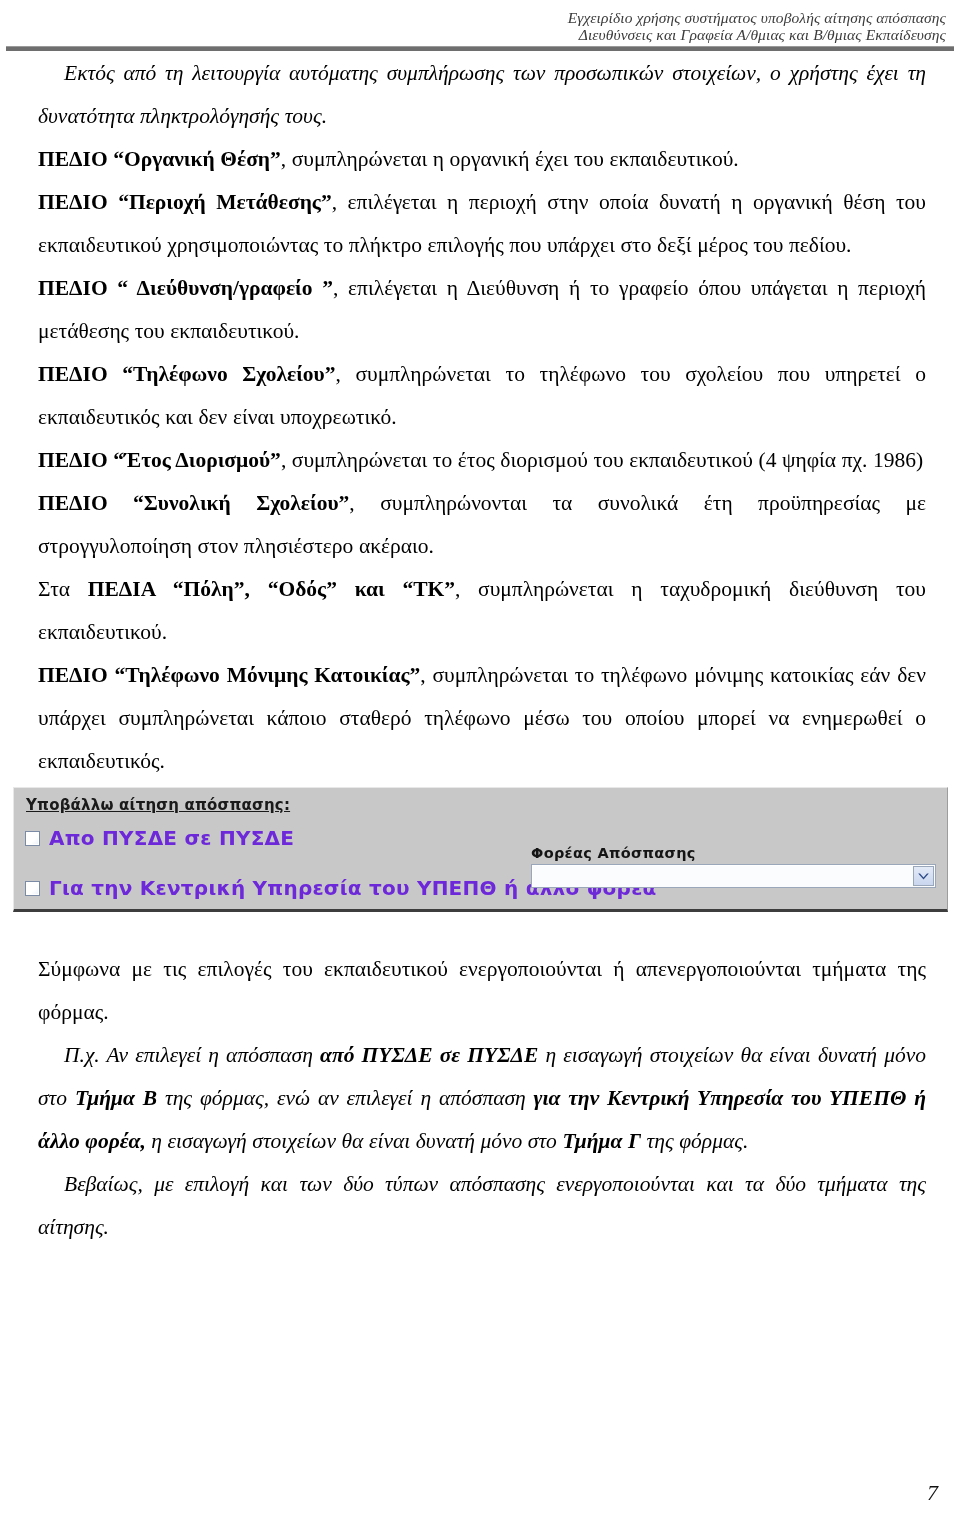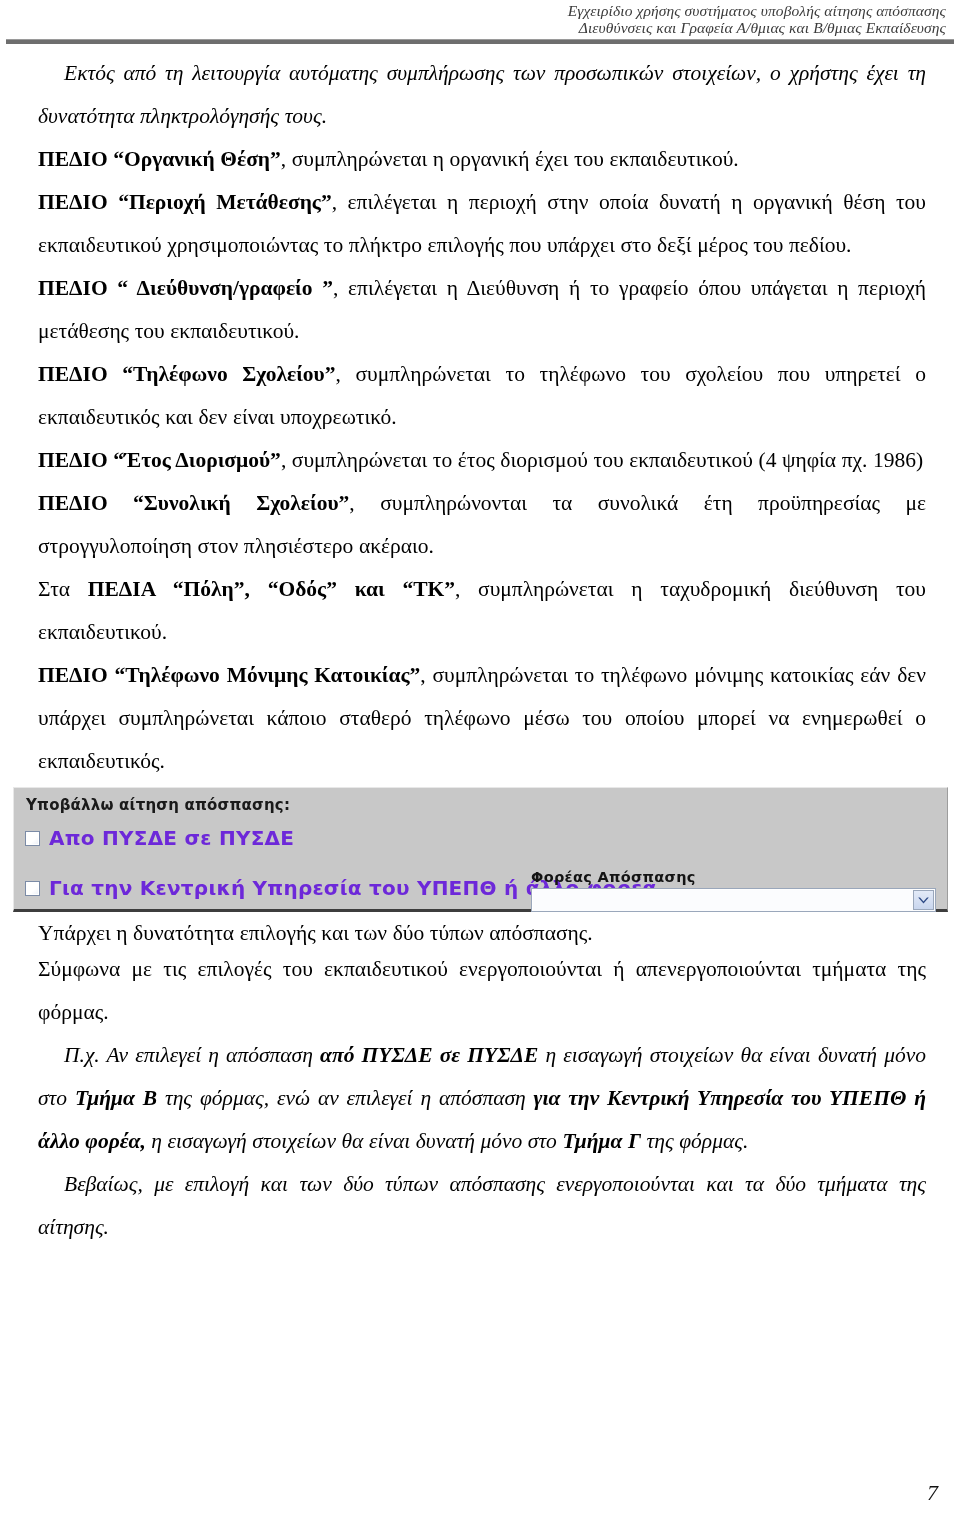--- a/index.html
+++ b/index.html
@@ -16,21 +16,21 @@
     color: #000000;
     overflow: hidden;
   }
 
   
   .page-header {
     position: absolute;
     top: 0;
     left: 0;
     width: 960px;
-    padding-top: 3px;
+    padding-top: 10px;
     box-sizing: border-box;
   }
   .page-header .hdr-line {
     text-align: right;
     padding-right: 14px;
     font-family: "Liberation Serif", "DejaVu Serif", serif;
     font-style: italic;
     font-size: 15.5px;
     line-height: 16.5px;
     color: #3b3b3b;
@@ -85,20 +85,21 @@
     box-sizing: border-box;
     font-family: "DejaVu Sans", "Liberation Sans", sans-serif;
     padding: 6px 0 8px 0;
   }
   .form-shot .fs-title {
     font-size: 15px;
     font-weight: bold;
     color: #1a1a1a;
     padding: 2px 0 0 12px;
     letter-spacing: 0.2px;
+    text-decoration: underline;
   }
   .fs-row {
     display: flex;
     align-items: center;
     position: relative;
     padding-left: 11px;
     min-height: 26px;
   }
   .fs-row.row1 { margin-top: 11px; }
   .fs-row.row2 { margin-top: 24px; }
@@ -119,21 +120,20 @@
     color: #6d28d9;
     letter-spacing: 0.25px;
     white-space: nowrap;
   }
 
   .forea-block {
     position: absolute;
     left: 517px;
     top: -30px;
     width: 405px;
-    margin-top: 24px;
   }
   .forea-label {
     font-size: 14.5px;
     font-weight: bold;
     color: #141414;
     letter-spacing: 0.3px;
     margin-bottom: 3px;
   }
   .combo {
     position: relative;
@@ -195,21 +195,20 @@
   <p class="para"><b>ΠΕΔΙΟ “Συνολική Σχολείου”</b><span>, συμπληρώνονται τα συνολικά έτη προϋπηρεσίας με στρογγυλοποίηση στον πλησιέστερο ακέραιο.</span></p>
 
   <p class="para"><span>Στα </span><b>ΠΕΔΙΑ “Πόλη”, “Οδός” και “ΤΚ”</b><span>, συμπληρώνεται η ταχυδρομική διεύθυνση του εκπαιδευτικού.</span></p>
 
   <p class="para"><b>ΠΕΔΙΟ “Τηλέφωνο Μόνιμης Κατοικίας”</b><span>, συμπληρώνεται το τηλέφωνο μόνιμης κατοικίας εάν δεν υπάρχει συμπληρώνεται κάποιο σταθερό τηλέφωνο μέσω του οποίου μπορεί να ενημερωθεί ο εκπαιδευτικός.</span></p>
 
   <p class="para"><b>ΠΕΔΙΟ “Κινητό Τηλέφωνο”</b><span>, συμπληρώνεται εφόσον υπάρχει.</span></p>
 
   <p class="para"><span>Στη συνέχεια ο χρήστης καλείται να συμπληρώσει τον τύπο της απόσπασης που επιθυμεί ο εκπαιδευτικός.</span></p>
 
-  <p class="para"><span>Υπάρχει η δυνατότητα επιλογής και των δύο τύπων απόσπασης.</span></p>
 </div>
 
 <div class="form-shot">
 
   <div class="fs-title">Υποβάλλω αίτηση απόσπασης:</div>
 
   <div class="fs-row row1">
     <span class="cb"></span>
     <span class="cb-label">Απο ΠΥΣΔΕ σε ΠΥΣΔΕ</span>
   </div>

